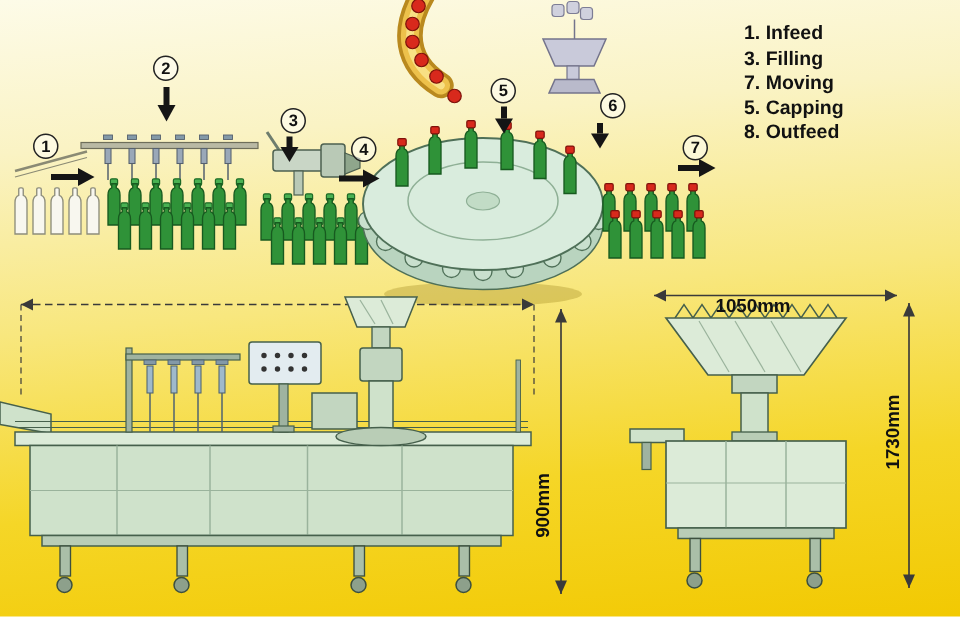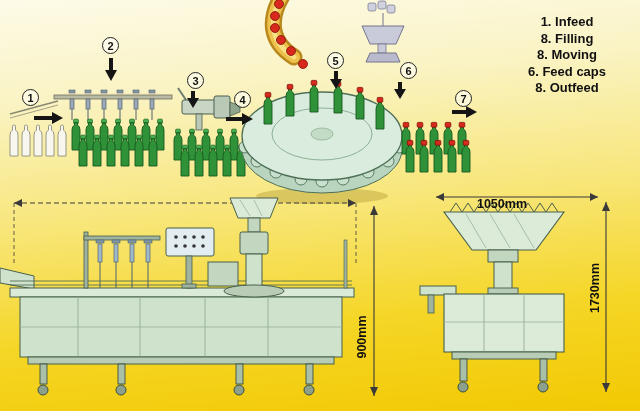--- a/index.html
+++ b/index.html
@@ -9,21 +9,21 @@
     font-family:"Liberation Sans",sans-serif;
   }
   #scene{position:absolute;left:0;top:0;}
   .step-circle{
     position:absolute;width:17px;height:17px;border:1.6px solid #222;border-radius:50%;
     display:flex;align-items:center;justify-content:center;
     font-size:11px;font-weight:bold;color:#111;background:rgba(255,255,250,.55);
     box-sizing:border-box;
   }
   .legend{position:absolute;left:496px;top:14px;width:142px;}
-  .legend-row{font-size:13px;font-weight:bold;color:#111;line-height:16.6px;white-space:nowrap;text-align:center;}
+  .legend-row{font-size:13px;font-weight:bold;color:#111;line-height:16.6px;white-space:nowrap;}
   .dim-label{position:absolute;font-size:12.5px;font-weight:bold;color:#111;text-align:center;width:60px;}
   .dim-vert{transform:rotate(-90deg);}
 </style>
 </head>
 <body>
 
 <div id="stage">
 
   <svg id="scene" width="640" height="411" viewBox="0 0 640 411">
     <defs>
@@ -348,23 +348,23 @@
   <div class="step-circle" style="left:22px;top:89px;">1</div>
   <div class="step-circle" style="left:102px;top:37px;">2</div>
   <div class="step-circle" style="left:187px;top:72px;">3</div>
   <div class="step-circle" style="left:234px;top:91px;">4</div>
   <div class="step-circle" style="left:327px;top:52px;">5</div>
   <div class="step-circle" style="left:400px;top:62px;">6</div>
   <div class="step-circle" style="left:455px;top:90px;">7</div>
 
   <div class="legend">
     <div class="legend-row">1. Infeed</div>
-    <div class="legend-row">8. Filling</div>
-    <div class="legend-row">8. Moving</div>
-    <div class="legend-row">6. Feed caps</div>
+    <div class="legend-row">3. Filling</div>
+    <div class="legend-row">7. Moving</div>
+    <div class="legend-row">5. Capping</div>
     <div class="legend-row">8. Outfeed</div>
   </div>
 
   <div class="dim-label" style="left:472px;top:181px;margin-top:16px;">1050mm</div>
   <div class="dim-label dim-vert" style="left:332px;top:330px;">900mm</div>
   <div class="dim-label dim-vert" style="left:565px;top:281px;">1730mm</div>
 
 </div>
 
 </body></html>

